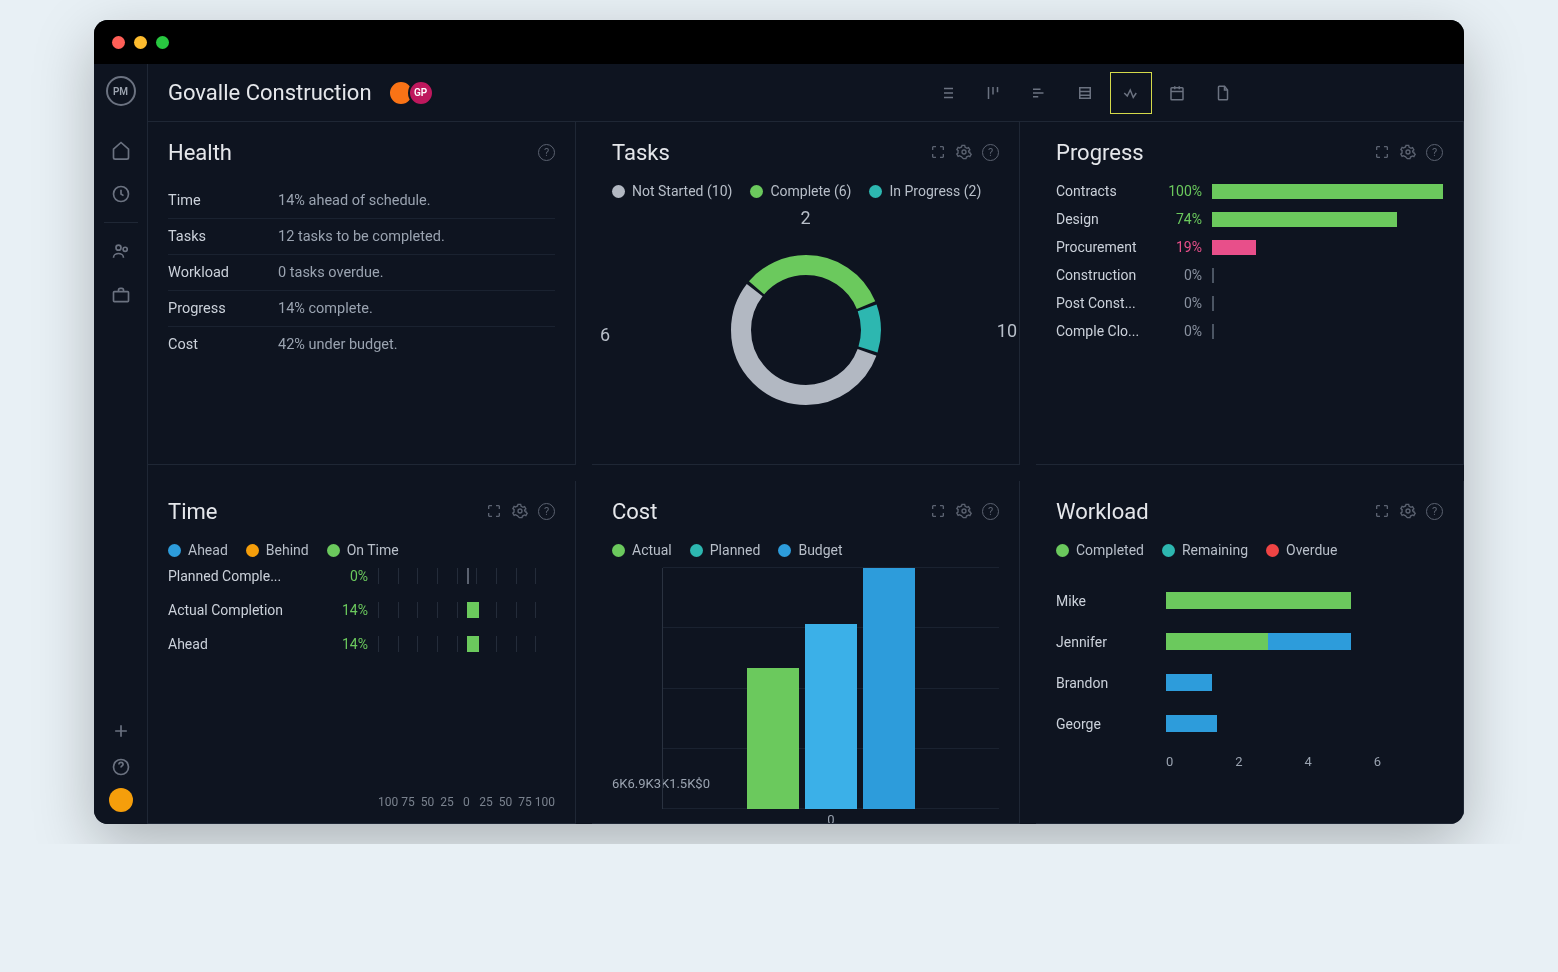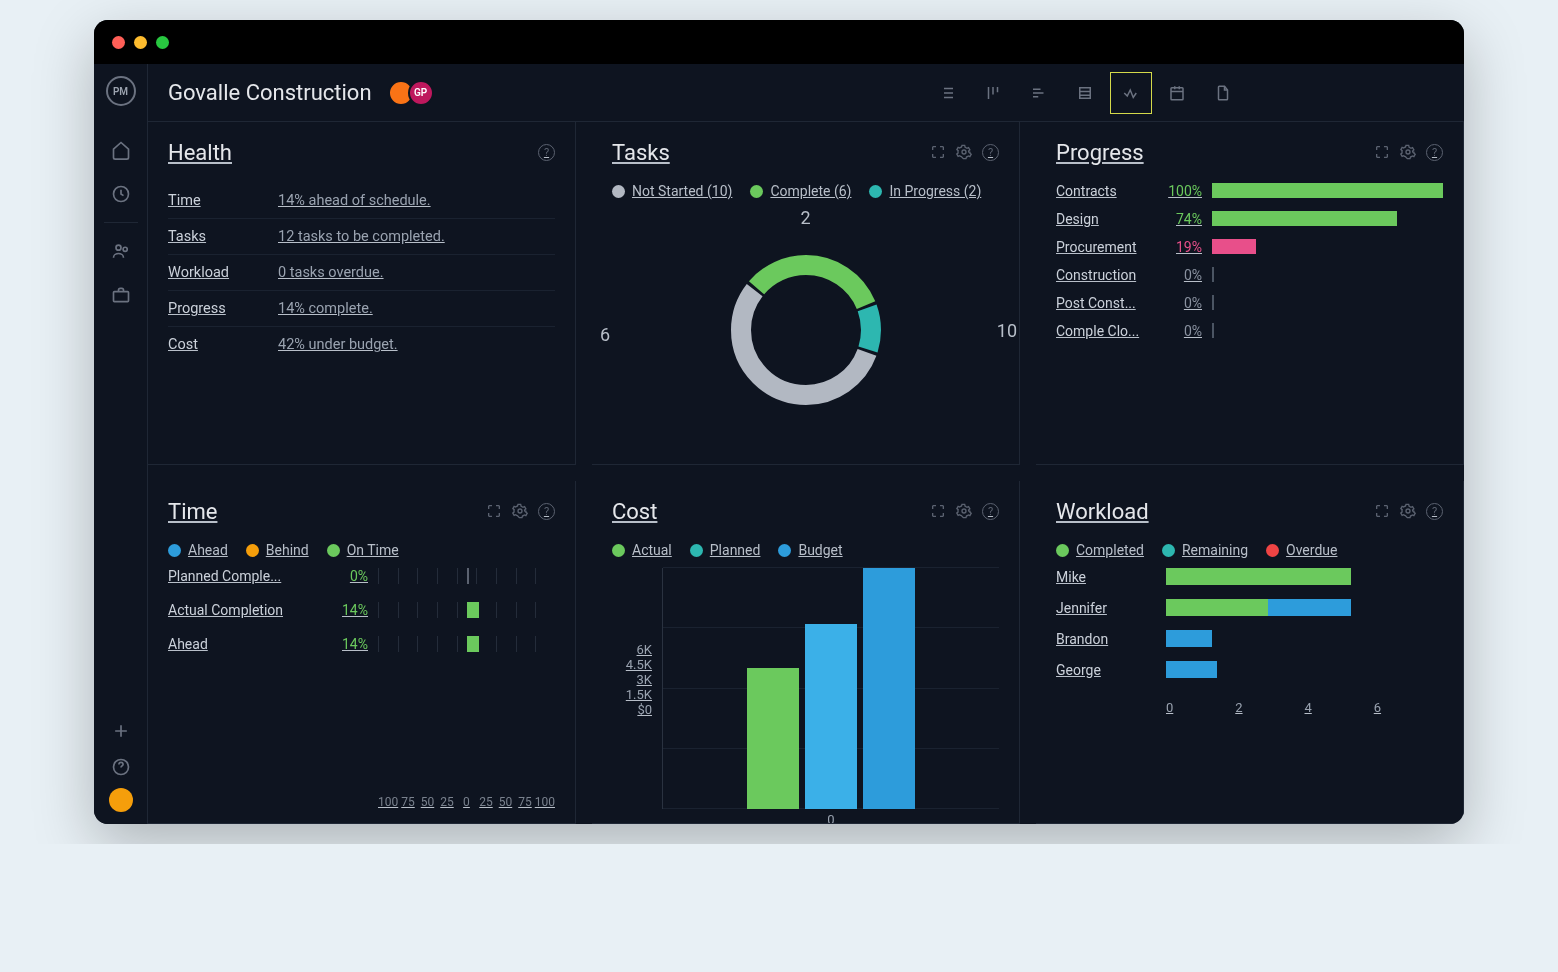--- a/index.html
+++ b/index.html
@@ -84,21 +84,20 @@
   }
   .vtab.active { border: 1.5px solid #d4d94a; }
   .vtab svg { width: 18px; height: 18px; }
 
   .dash {
     flex: 1;
     display: grid;
     grid-template-columns: 1fr 1fr 1fr;
     grid-template-rows: 1fr 1fr;
     gap: 16px;
-    text-decoration: underline;
   }
   .panel {
     border-right: 1px solid #1f2735;
     border-bottom: 1px solid #1f2735;
     padding: 18px 20px 14px 20px;
     display: flex;
     flex-direction: column;
     overflow: hidden;
   }
   .panel-head { display: flex; align-items: center; margin-bottom: 18px; }
@@ -112,48 +111,48 @@
   .hl { width: 110px; color: #cbd1da; }
   .hv { color: #9aa3b0; }
 
   .legend { display: flex; gap: 18px; font-size: 14px; color: #b8bfc9; margin-bottom: 10px; flex-wrap: wrap; }
   .legend-item { display: flex; align-items: center; gap: 7px; }
   .ldot { width: 13px; height: 13px; border-radius: 50%; }
 
   .donut-wrap { display: flex; align-items: center; justify-content: center; flex: 1; position: relative; }
   .donut-num { position: absolute; font-size: 18px; color: #b8bfc9; }
 
-  .prog-row { display: flex; align-items: flex-start; margin-bottom: 12px; font-size: 14px; }
+  .prog-row { display: flex; align-items: flex-end; margin-bottom: 12px; font-size: 14px; }
   .prog-label { width: 100px; color: #cbd1da; overflow: hidden; text-overflow: ellipsis; white-space: nowrap; }
   .prog-pct { width: 46px; text-align: right; margin-right: 10px; }
   .prog-bar { flex: 1; height: 15px; background: transparent; position: relative; }
   .prog-fill { height: 100%; position: absolute; left: 0; }
   .prog-tick { position: absolute; left: 0; width: 2px; height: 15px; background: #4b5563; }
 
   .time-chart { flex: 1; display: flex; flex-direction: column; }
   .time-row { display: flex; align-items: center; margin-bottom: 18px; font-size: 14px; }
   .time-label { width: 140px; color: #cbd1da; overflow: hidden; text-overflow: ellipsis; white-space: nowrap; }
   .time-pct { width: 60px; text-align: right; color: #6bc95d; margin-right: 10px; }
   .time-bar-area { flex: 1; position: relative; height: 16px; }
   .time-grid { position: absolute; inset: 0; display: flex; }
   .time-gridline { flex: 1; border-left: 1px solid #242c3a; }
   .time-bar { position: absolute; left: 50%; height: 16px; background: #6bc95d; }
   .time-center-tick { position: absolute; left: 50%; width: 2px; height: 16px; background: #5b6270; }
   .time-axis { display: flex; margin-top: auto; padding-left: 210px; font-size: 12px; color: #7a828e; }
   .time-axis span { flex: 1; text-align: center; }
 
   .cost-chart { flex: 1; display: flex; }
-  .cost-y { width: 50px; display: flex; flex-direction: column; justify-content: center; align-items: flex-end; padding-right: 10px; font-size: 13px; color: #9aa3b0; padding-bottom: 18px; }
+  .cost-y { width: 50px; display: flex; flex-direction: row; justify-content: flex-start; align-items: flex-end; padding-right: 10px; font-size: 13px; color: #9aa3b0; padding-bottom: 18px; }
   .cost-plot { flex: 1; position: relative; border-left: 1px solid #2a3240; }
   .cost-grid { position: absolute; left:0; right:0; height: 1px; background: #1a2230; }
   .cost-bars { position: absolute; inset: 0; display: flex; align-items: flex-end; justify-content: center; gap: 6px; padding-bottom: 0; }
   .cbar { width: 52px; }
   .cost-xaxis { position: absolute; bottom: -18px; left: 0; right: 0; text-align: center; font-size: 13px; color: #9aa3b0; }
 
-  .wl-row { display: flex; align-items: center; margin-bottom: 14px; font-size: 14px; }
+  .wl-row { display: flex; align-items: center; margin-bottom: 14px; font-size: 14px; margin-top: 24px; }
   .wl-label { width: 110px; color: #cbd1da; }
   .wl-bar { flex: 1; height: 17px; display: flex; position: relative; }
   .wl-seg { height: 100%; }
   .wl-axis { display: flex; padding-left: 110px; font-size: 13px; color: #9aa3b0; margin-top: 8px; }
   .wl-axis span { flex: 1; text-align: left; }
 </style>
 </head>
 <body>
 
 <div class="window">
@@ -511,21 +510,21 @@
                 <span>Planned</span>
               </div>
               <div class="legend-item">
                 <div class="ldot" style="background:#2d9cdb"></div>
                 <span>Budget</span>
               </div>
             </div>
           <div class="cost-chart">
             <div class="cost-y" id="cost-y">
                 <div>6K</div>
-                <div>4.5K</div>
+                <div>6.9K</div>
                 <div>3K</div>
                 <div>1.5K</div>
                 <div>$0</div>
               </div>
             <div class="cost-plot">
               <div id="cost-gridlines">
                   <div class="cost-grid" style="bottom: 0%;"></div>
                   <div class="cost-grid" style="bottom: 25%;"></div>
                   <div class="cost-grid" style="bottom: 50%;"></div>
                   <div class="cost-grid" style="bottom: 75%;"></div>

